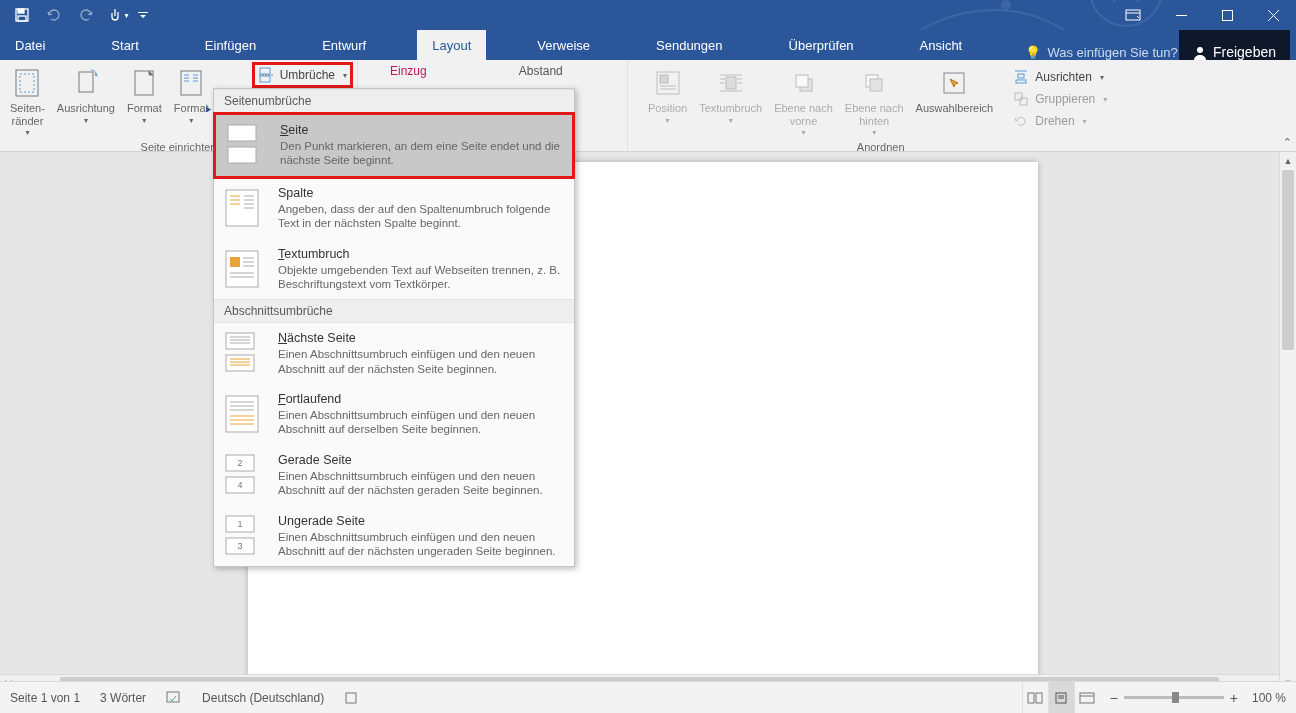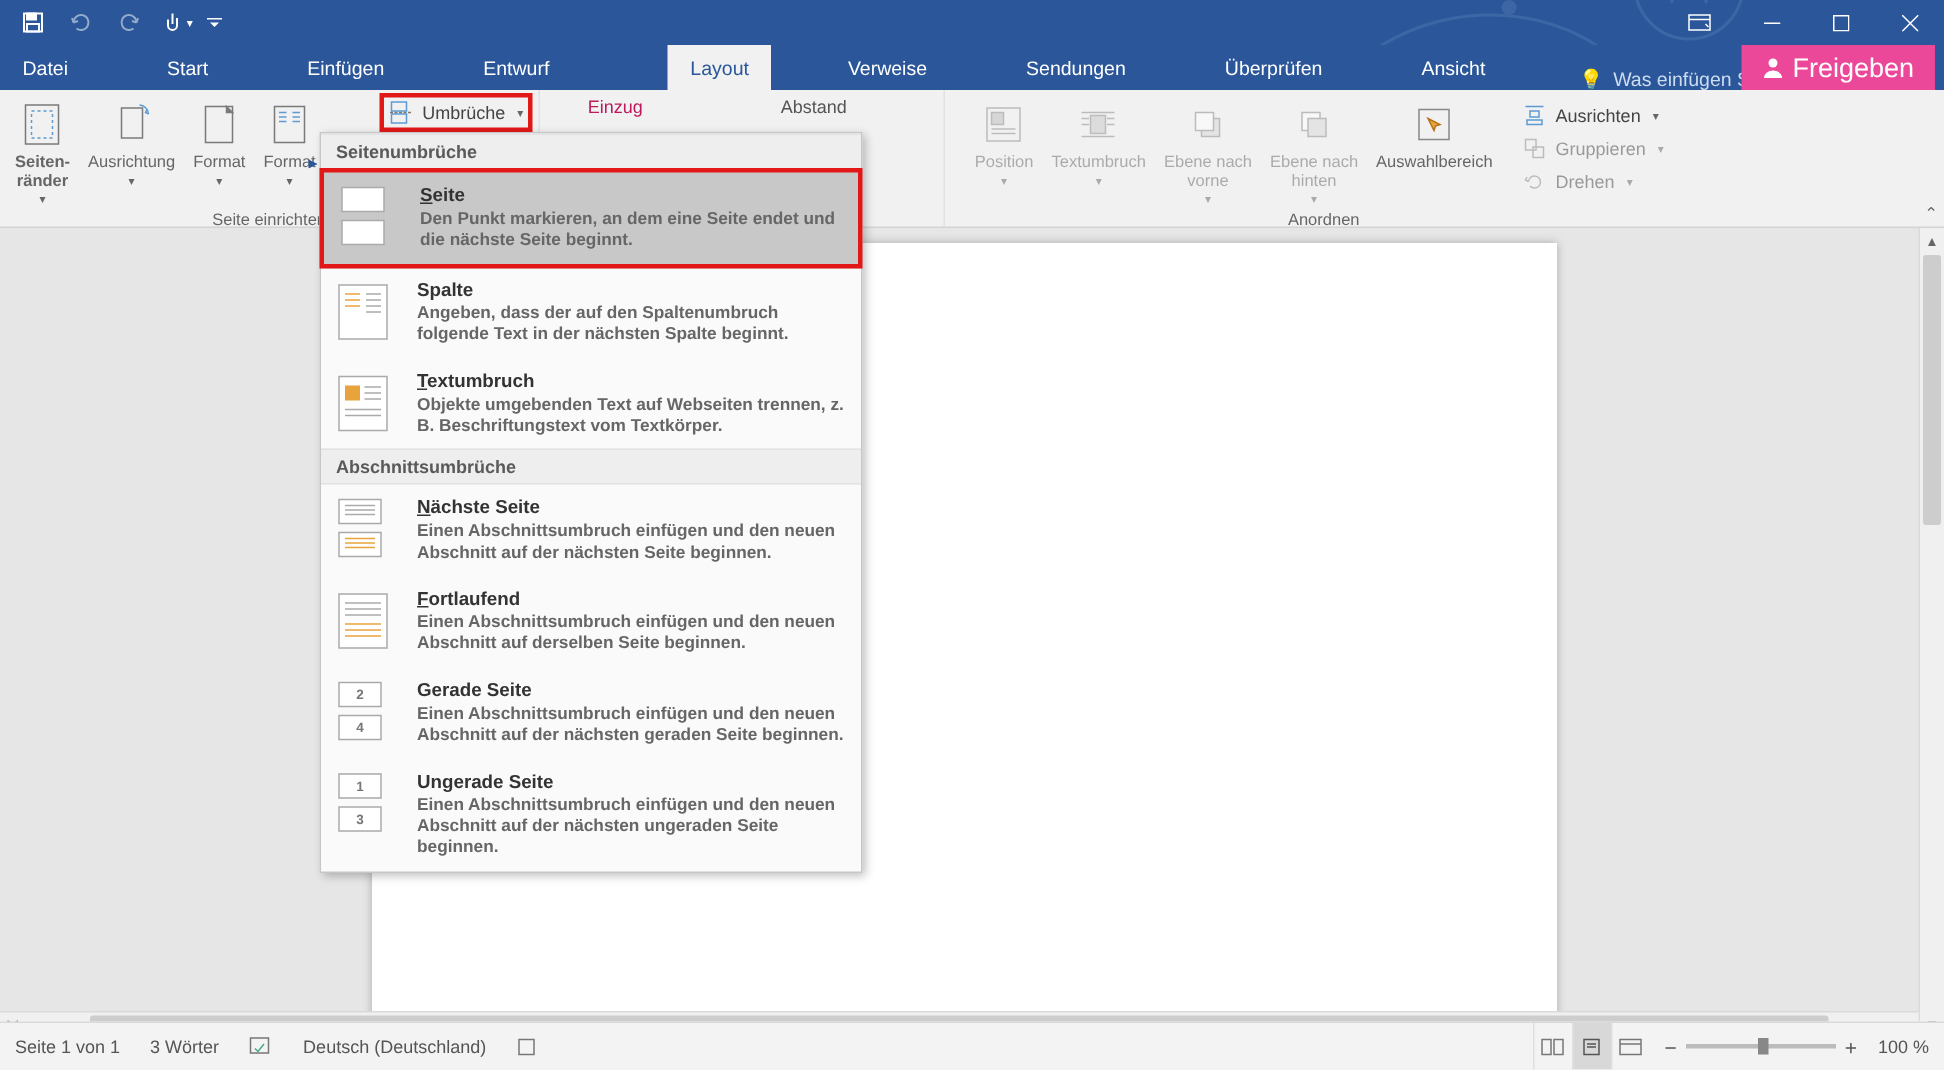--- a/index.html
+++ b/index.html
@@ -12,44 +12,44 @@
 .winbtns { position:absolute; right:0; top:0; display:flex; height:30px; }
 .winbtn { width:46px; display:flex; align-items:center; justify-content:center; color:#fff; cursor:pointer; }
 .ribbon-opts { position:absolute; right:140px; top:0; height:30px; display:flex; align-items:center; justify-content:center; width:46px; color:#fff; cursor:pointer; }
 
 
 .wm { position:absolute; right:90px; top:-50px; opacity:.35; pointer-events:none; }
 
 
 .tabbar { height:30px; background:#2b579a; display:flex; align-items:flex-end; color:#fff; position:relative;gap:36px; }
 .tab { padding:0 15px; height:30px; display:flex; align-items:center; font-size:13px; cursor:pointer; color:#fff; }
-.tab.active { background:#f1f1f1; color:#2b579a;margin-left:28px; }
+.tab.active { background:#f1f1f1; color:#2b579a; }
 .tell-me { display:flex; align-items:center; gap:6px; padding:0 12px; color:#cddcf0; font-size:13px; }
-.share-btn { position:absolute; right:6px; top:0; height:30px; display:flex; align-items:center; gap:6px; background:#ec4899; padding:0 14px; color:#fff; font-size:18px; cursor:pointer; }
+.share-btn { position:absolute; right:6px; top:0; height:30px; display:flex; align-items:flex-end; gap:6px; background:#0f172a; padding:0 14px; color:#fff; font-size:14px; cursor:pointer; }
 
 
 .ribbon { height:92px; background:#f1f1f1; border-bottom:1px solid #d4d4d4; display:flex; position:relative; }
 .group { display:flex; flex-direction:column; height:100%; border-right:1px solid #e1e1e1; padding:2px 4px 0 4px; }
 .group-content { flex:1; display:flex; align-items:flex-start; }
 .group-label { font-size:11px; color:#666; text-align:center; padding:2px 0 3px; position:relative; }
 .group-label .launcher { position:absolute; right:2px; bottom:2px; width:12px; height:12px; cursor:pointer; color:#666; }
 .bigbtn { display:flex; flex-direction:column; align-items:center; justify-content:flex-start; padding:4px 6px 2px; min-width:46px; cursor:pointer; color:#666; }
 .bigbtn .ic { height:34px; display:flex; align-items:center; justify-content:center; }
 .bigbtn .lbl { font-size:11px; text-align:center; line-height:1.15; margin-top:2px; }
 .bigbtn .caret { font-size:8px; color:#666; margin-top:1px; }
 .smallbtn { display:flex; align-items:center; gap:6px; padding:3px 8px; font-size:12px; cursor:pointer; color:#444; height:22px; }
 .smallbtn .caret { font-size:8px; color:#666; margin-left:2px; }
 .vstack { display:flex; flex-direction:column; }
 
 
 .umbruche-btn { border:3px solid #e21818; background:#f1f1f1; padding:0 3px; }
 .smallbtn.umbruche-btn{height:26px;margin-left:35px;}
 
 
-.dropdown { position:absolute; left:213px; top:88px; width:362px; background:#fafafa; border:1px solid #c6c6c6; box-shadow:2px 2px 6px rgba(0,0,0,.25); z-index:50;font-weight:bold; }
+.dropdown { position:absolute; left:213px; top:88px; width:362px; background:#fafafa; border:1px solid #c6c6c6; box-shadow:2px 2px 6px rgba(0,0,0,.25); z-index:50; }
 .dd-header { background:#eee; color:#5a5a5a; font-size:12px; padding:4px 10px; border-top:1px solid #e2e2e2; border-bottom:1px solid #e2e2e2; }
 .dd-item { display:flex; padding:8px 10px 8px 6px; gap:14px; cursor:pointer; align-items:flex-start; }
 .dd-item.hl { background:#c8c8c8; border:3px solid #e21818; margin:-1px; }
 .dd-icon { width:44px; height:44px; flex-shrink:0; display:flex; align-items:center; justify-content:center; position:relative; }
 .dd-arrow { position:absolute; left:-8px; top:14px; color:#2b579a; font-size:10px; }
 .dd-text .t { font-size:12.5px; color:#333; margin-bottom:2px; }
 .dd-text .t .ul { text-decoration:underline; }
 .dd-text .d { font-size:11.5px; color:#666; line-height:1.25; max-width:290px; }
 
 
@@ -172,21 +172,21 @@
 
   <div class="group">
     <div class="group-content">
       <div class="bigbtn">
         <div class="ic">
             <svg width="30" height="30" viewBox="0 0 30 30" fill="none" stroke="#7a7a7a">
               <rect x="4" y="2" width="22" height="26"></rect>
               <rect x="8" y="6" width="14" height="18" stroke="#5b9bd5" stroke-dasharray="2 2"></rect>
             </svg>
           </div>
-        <div class="lbl" style="white-space:pre-line;font-weight:bold;">Seiten-
+        <div class="lbl" style="white-space:pre-line;">Seiten-
 ränder</div>
           <span class="caret">▾</span>
       </div>
       <div class="bigbtn">
         <div class="ic">
             <svg width="30" height="30" viewBox="0 0 30 30" fill="none" stroke="#7a7a7a">
               <rect x="8" y="4" width="14" height="20"></rect>
               <path d="M20 2c3 0 6 3 6 6" stroke="#5b9bd5"></path>
               <path d="M26 8l-2-1 1-2" stroke="#5b9bd5"></path>
             </svg>

